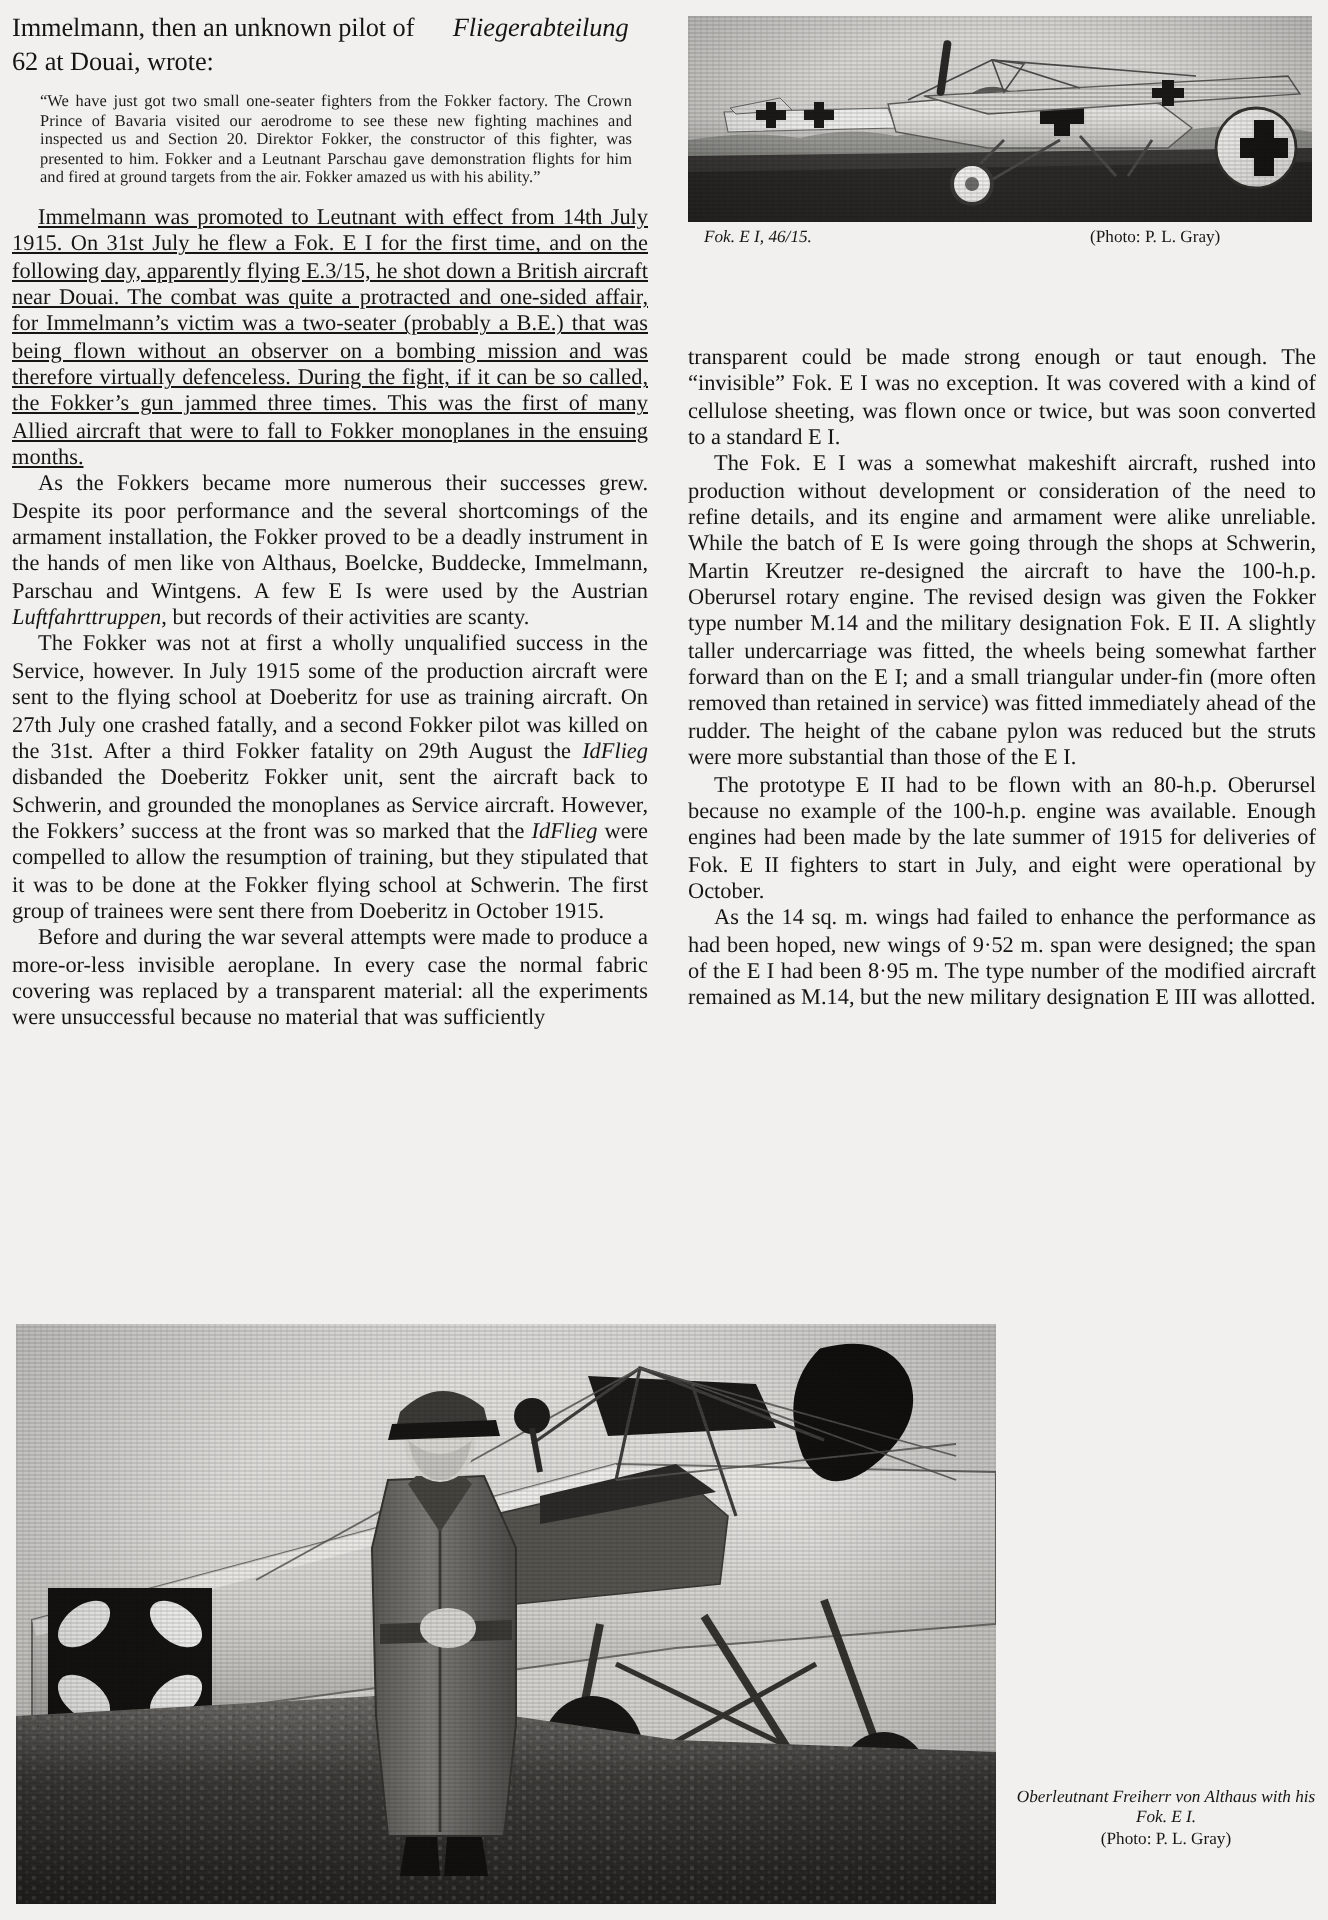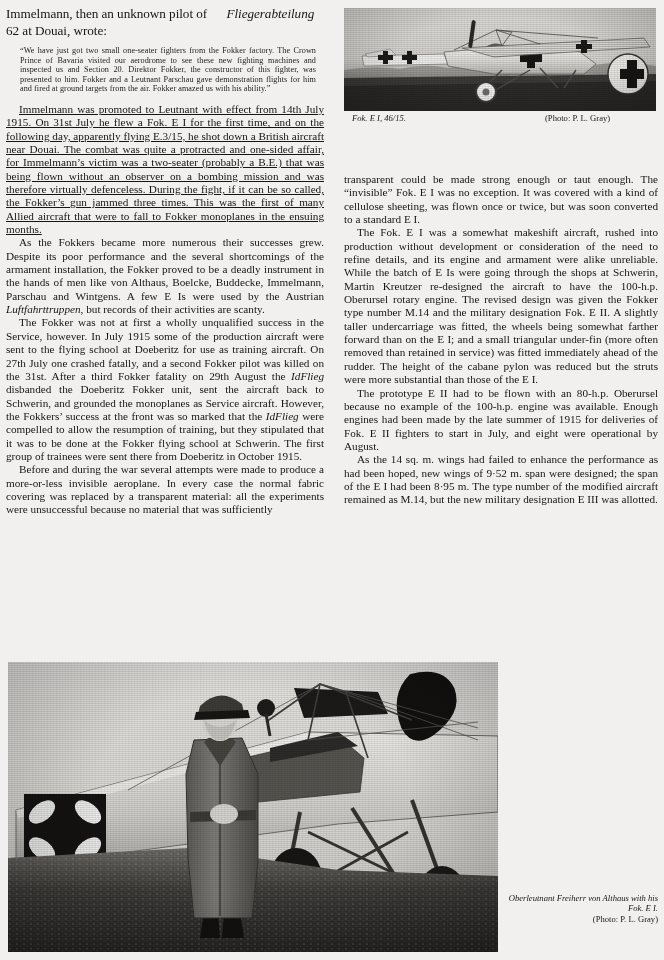--- a/index.html
+++ b/index.html
@@ -73,21 +73,21 @@
     position: absolute;
     font-size: 8.6px;
     line-height: 10.4px;
     font-style: italic;
     color: #161616;
   }
   .cap-top-left  { left: 352px; top: 113px; }
   .cap-top-right { left: 545px; top: 113px; font-style: normal; }
   .cap-bottom {
     left: 508px; top: 893px; width: 150px;
-    text-align: right;
+    text-align: center;
   }
   .cap-bottom .credit { font-style: normal; display: block; }
   .grain {
     position: absolute; left: 0; top: 0; width: 100%; height: 100%;
     opacity: .30;
     background-image:
       repeating-linear-gradient(0deg, rgba(0,0,0,.30) 0 1px, rgba(255,255,255,0) 1px 2px),
       repeating-linear-gradient(90deg, rgba(0,0,0,.16) 0 1px, rgba(255,255,255,0) 1px 3px);
     mix-blend-mode: multiply;
     pointer-events: none;
@@ -185,21 +185,21 @@
     <div class="quote">“We have just got two small one-seater fighters from the Fokker factory. The Crown Prince of Bavaria visited our aerodrome to see these new fighting machines and inspected us and Section 20. Direktor Fokker, the constructor of this fighter, was presented to him. Fokker and a Leutnant Parschau gave demonstration flights for him and fired at ground targets from the air. Fokker amazed us with his ability.”</div>
     <p class="body first">Immelmann was promoted to Leutnant with effect from 14th July 1915. On 31st July he flew a Fok. E I for the first time, and on the following day, apparently flying E.3/15, he shot down a British aircraft near Douai. The combat was quite a protracted and one-sided affair, for Immelmann’s victim was a two-seater (probably a B.E.) that was being flown without an observer on a bombing mission and was therefore virtually defenceless. During the fight, if it can be so called, the Fokker’s gun jammed three times. This was the first of many Allied aircraft that were to fall to Fokker monoplanes in the ensuing months.</p>
     <p class="body">As the Fokkers became more numerous their successes grew. Despite its poor performance and the several shortcomings of the armament installation, the Fokker proved to be a deadly instrument in the hands of men like von Althaus, Boelcke, Buddecke, Immelmann, Parschau and Wintgens. A few E Is were used by the Austrian <i>Luftfahrttruppen</i>, but records of their activities are scanty.</p>
     <p class="body">The Fokker was not at first a wholly unqualified success in the Service, however. In July 1915 some of the production aircraft were sent to the flying school at Doeberitz for use as training aircraft. On 27th July one crashed fatally, and a second Fokker pilot was killed on the 31st. After a third Fokker fatality on 29th August the <i>IdFlieg</i> disbanded the Doeberitz Fokker unit, sent the aircraft back to Schwerin, and grounded the monoplanes as Service aircraft. However, the Fokkers’ success at the front was so marked that the <i>IdFlieg</i> were compelled to allow the resumption of training, but they stipulated that it was to be done at the Fokker flying school at Schwerin. The first group of trainees were sent there from Doeberitz in October 1915.</p>
     <p class="body">Before and during the war several attempts were made to produce a more-or-less invisible aeroplane. In every case the normal fabric covering was replaced by a transparent material: all the experiments were unsuccessful because no material that was sufficiently</p>
   </div>
 
   <div class="col col-right">
     <p class="body" style="text-indent:0">transparent could be made strong enough or taut enough. The “invisible” Fok. E I was no exception. It was covered with a kind of cellulose sheeting, was flown once or twice, but was soon converted to a standard E I.</p>
     <p class="body">The Fok. E I was a somewhat makeshift aircraft, rushed into production without development or consideration of the need to refine details, and its engine and armament were alike unreliable. While the batch of E Is were going through the shops at Schwerin, Martin Kreutzer re-designed the aircraft to have the 100-h.p. Oberursel rotary engine. The revised design was given the Fokker type number M.14 and the military designation Fok. E II. A slightly taller undercarriage was fitted, the wheels being somewhat farther forward than on the E I; and a small triangular under-fin (more often removed than retained in service) was fitted immediately ahead of the rudder. The height of the cabane pylon was reduced but the struts were more substantial than those of the E I.</p>
-    <p class="body">The prototype E II had to be flown with an 80-h.p. Oberursel because no example of the 100-h.p. engine was available. Enough engines had been made by the late summer of 1915 for deliveries of Fok. E II fighters to start in July, and eight were operational by August.</p>
+    <p class="body">The prototype E II had to be flown with an 80-h.p. Oberursel because no example of the 100-h.p. engine was available. Enough engines had been made by the late summer of 1915 for deliveries of Fok. E II fighters to start in July, and eight were operational by October.</p>
     <p class="body">As the 14 sq. m. wings had failed to enhance the performance as had been hoped, new wings of 9·52 m. span were designed; the span of the E I had been 8·95 m. The type number of the modified aircraft remained as M.14, but the new military designation E III was allotted.</p>
   </div>
 
   <div class="photo photo-bottom">
     <svg viewBox="0 0 490 290" width="490" height="290" preserveAspectRatio="none">
       <defs>
         <linearGradient id="skyB" x1="0" y1="0" x2="0" y2="1">
           <stop offset="0%" stop-color="#e4e3e0"></stop>
           <stop offset="55%" stop-color="#d6d5d1"></stop>
           <stop offset="100%" stop-color="#c3c2be"></stop>

